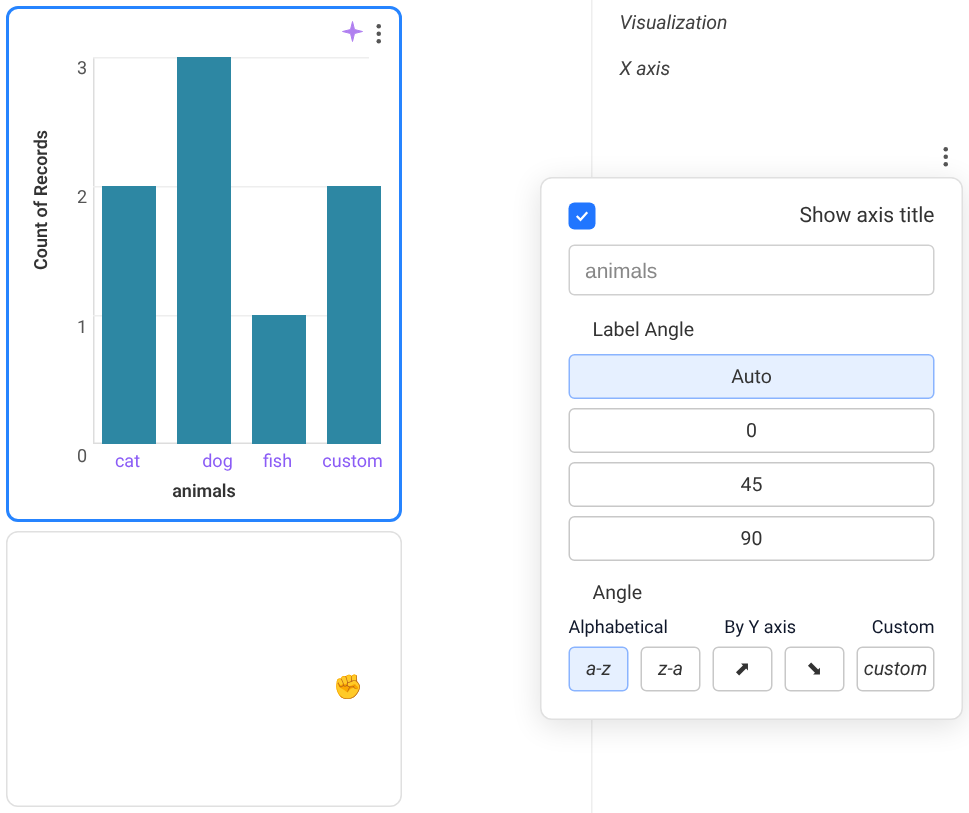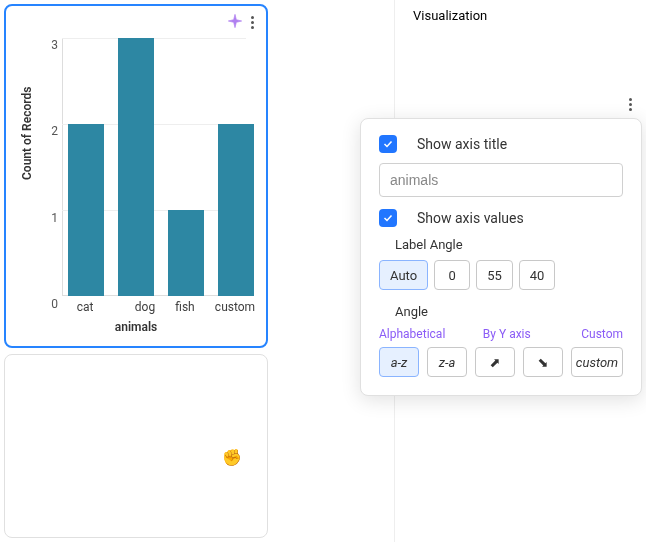--- a/index.html
+++ b/index.html
@@ -60,21 +60,21 @@
   .bar {
     position:absolute;
     bottom:0;
     background:#2d87a3;
     width:36px;
   }
   .xtick {
     position:absolute;
     bottom:22px;
     font-size:12px;
-    color:#404040;
+    color:#8b5cf6;
     width:50px;
     text-align:center;
   }
   .ytick {
     position:absolute;
     left:30px;
     font-size:12px;
     color:#555;
     text-align:right;
     width:12px;
@@ -121,24 +121,25 @@
     position:absolute;
     top:0;
     left:394px;
     right:0;
     height:542px;
     border-left:1px solid #eee;
   }
   .section-header {
     padding: 8px 18px;
     font-size:13px;
-    color:#000000;
+    color:#404040;
     display:flex;
     align-items:center;
     justify-content:space-between;
+    font-style:italic;
   }
   .viz-select {
     margin: 4px 18px 10px 18px;
     height:38px;
     border:1px solid #d0d0d0;
     border-radius:4px;
     display:flex;
     align-items:center;
     padding:0 10px;
     font-size:14px;
@@ -160,23 +161,24 @@
     top:118px;
     left:360px;
     width:282px;
     border:1px solid #e0e0e0;
     border-radius:8px;
     background:#fff;
     box-shadow: 0 4px 20px rgba(0,0,0,.12);
     padding: 16px 18px 18px 18px;
   }
   .cb-row {
-    display:flex; align-items:center; gap:20px;
+    display:flex; align-items:center; gap:8px;
     margin-bottom:10px;
     font-size:14px;
+    justify-content:space-between;
   }
   .cb {
     width:18px; height:18px; border-radius:4px;
     background:#2176ff;
     display:flex; align-items:center; justify-content:center;
     cursor:pointer;
     flex-shrink:0;
   }
   .cb svg { stroke:#fff; }
   .text-input {
@@ -189,41 +191,41 @@
     color:#888;
     background:#fff;
     margin-bottom:12px;
   }
   .field-label {
     font-size:13px;
     font-weight:400;
     margin:4px 16px 8px;
   }
   .btn-row {
-    display:flex; gap:6px; margin-bottom:14px; flex-wrap:wrap;
+    display:flex; gap:6px; margin-bottom:14px; flex-wrap:wrap;flex-direction:column;
   }
   .seg-btn {
     border:1px solid #c8c8c8;
     border-radius:4px;
     background:#fff;
     height:30px;
     min-width:36px;
     padding:0 10px;
     font-size:13px;
     display:flex; align-items:center; justify-content:center;
     cursor:pointer;
     color:#333;
   }
   .seg-btn.sel {
     background:#e6f0ff;
     border-color:#8ab4ff;
   }
   .seg-btn.italic { font-style:italic; }
   .sort-headers {
-    display:flex; gap:20px; font-size:12px; color:#8b5cf6;
+    display:flex; gap:20px; font-size:12px; color:#0f172a;
     margin-bottom:6px;
   }
   .sort-headers span:nth-child(1){width:92px;}
   .sort-headers span:nth-child(2){width:86px;}
   .sort-row { display:flex; gap:8px; }
   .sort-row .seg-btn { min-width:40px; padding:0 8px;}
   .sort-row .seg-btn:first-child { font-style:italic;}
   .sort-icon { font-size:13px; line-height:1; }
   .axis-kebab {
     position:absolute;
@@ -278,52 +280,47 @@
   </div>
 </div>
 
 <div class="empty-card"></div>
 <div class="hand-cursor">✊</div>
 
 <div class="right-pane">
   <div class="section-header">
     <span>Visualization</span>
   </div>
+  <div class="section-header">
+    <span>X axis</span>
+  </div>
   <span class="kebab axis-kebab">
       <span></span>
       <span></span>
       <span></span>
     </span>
 </div>
 
 <div class="axis-panel">
   <div class="cb-row">
     <span class="cb">
       <svg width="12" height="12" viewBox="0 0 24 24" fill="none">
           <path d="M5 12 L10 17 L19 7" stroke="#fff" stroke-width="3" fill="none"></path>
         </svg>
     </span>
     <span>Show axis title</span>
   </div>
   <input class="text-input" value="animals" style="">
-  <div class="cb-row">
-    <span class="cb">
-      <svg width="12" height="12" viewBox="0 0 24 24" fill="none">
-          <path d="M5 12 L10 17 L19 7" stroke="#fff" stroke-width="3" fill="none"></path>
-        </svg>
-    </span>
-    <span>Show axis values</span>
-  </div>
 
   <div class="field-label">Label Angle</div>
   <div class="btn-row">
     <div class="seg-btn sel">Auto</div>
     <div class="seg-btn">0</div>
-    <div class="seg-btn">55</div>
-    <div class="seg-btn">40</div>
+    <div class="seg-btn">45</div>
+    <div class="seg-btn">90</div>
   </div>
 
   <div class="field-label">Angle</div>
   <div class="sort-headers">
     <span>Alphabetical</span>
     <span>By Y axis</span>
     <span>Custom</span>
   </div>
   <div class="sort-row">
     <div class="seg-btn sel italic">a-z</div>

